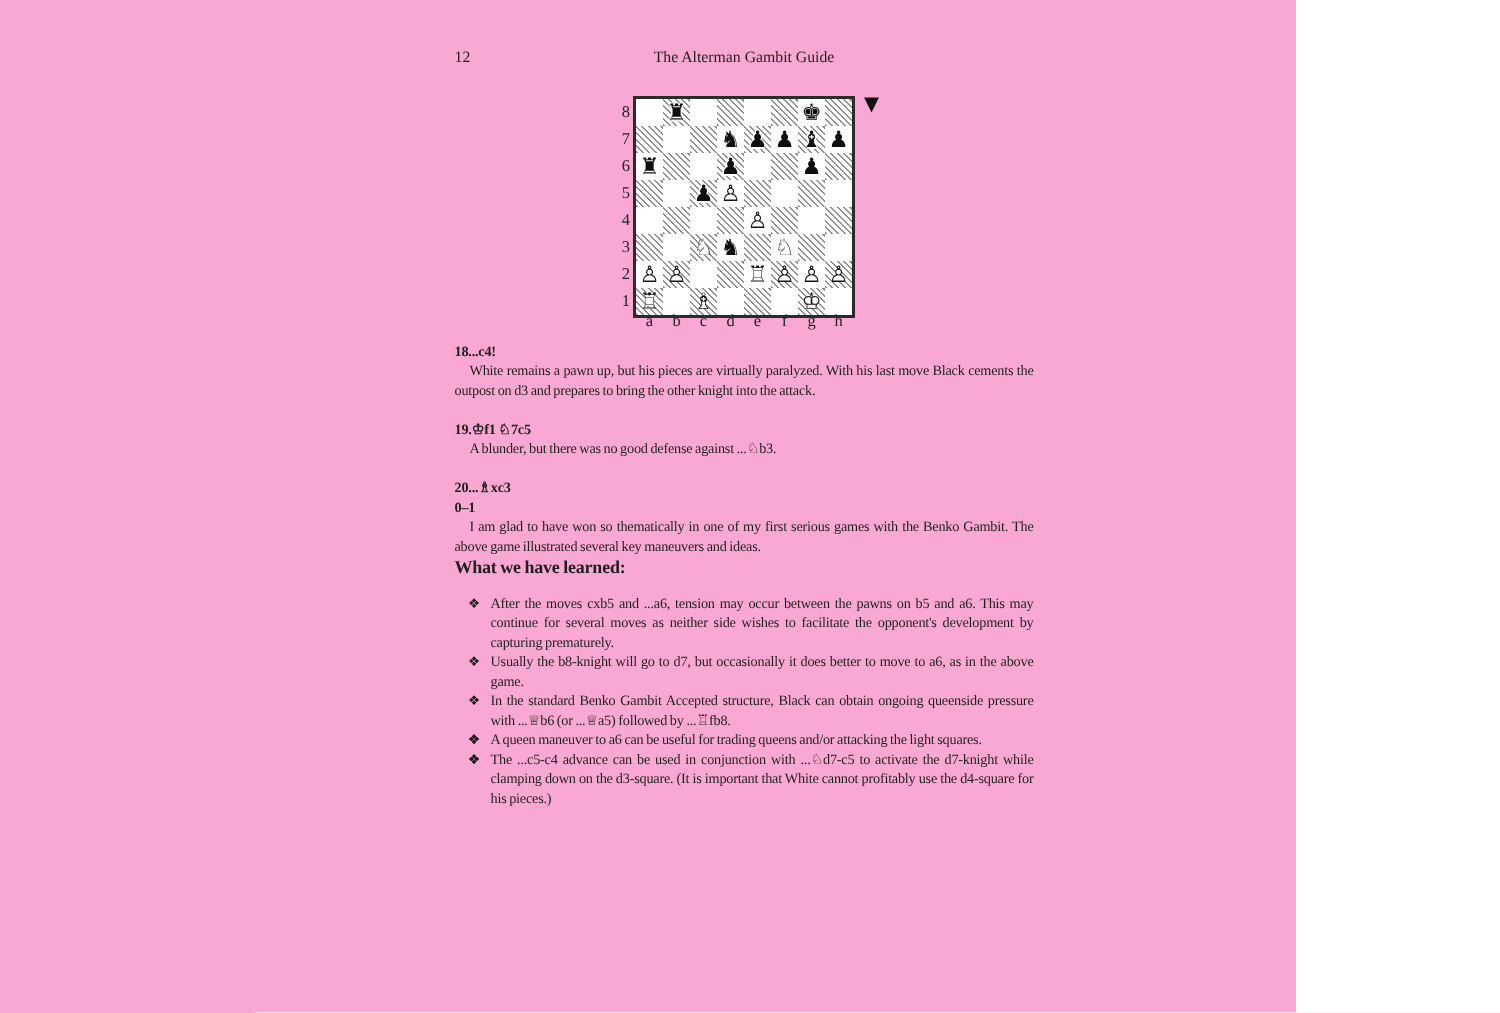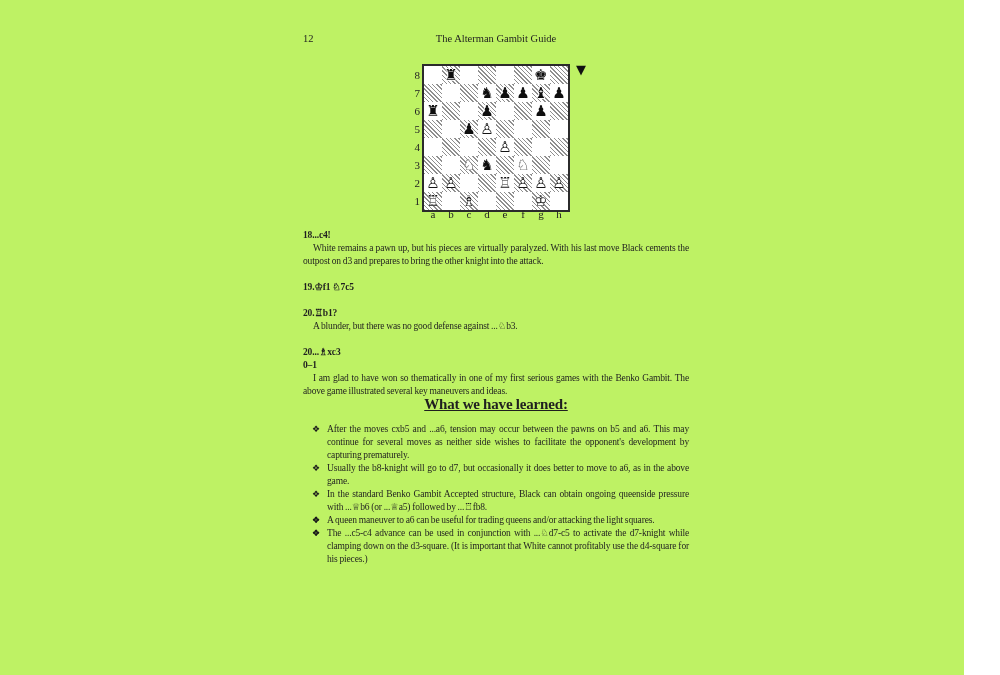--- a/index.html
+++ b/index.html
@@ -1,17 +1,17 @@
 <!DOCTYPE html>
 <html><head>
 <meta charset="utf-8">
 <style>
   html,body { margin:0; padding:0; background:#ffffff; }
   .page {
-    position:relative; width:964px; height:675px; background:#bef264;
+    position:relative; width:864px; height:675px; background:#f9a8d4;
     font-family:"Liberation Serif", serif; color:#1f1f1f; overflow:hidden;
   }
   
   .header { position:absolute; top:33px; left:303px; width:386px; height:14px; font-size:10.5px; }
   .pagenum { position:absolute; left:0; top:0; }
   .booktitle { display:block; text-align:center; }
 
   
   .diagram { position:absolute; top:64px; left:408px; width:200px; height:164px; }
   .ranks { position:absolute; left:0; top:2px; width:12px; }
@@ -38,21 +38,21 @@
   
   .bodytext {
     position:absolute; left:303px; top:229px; width:386px;
     font-size:9.5px; line-height:13px; text-align:justify;
     letter-spacing:-0.15px; word-spacing:-0.4px;
   }
   .bodytext p { margin:0; }
   .move { font-weight:bold; margin-top:13px !important; text-align:left; }
   .move.tight { margin-top:0 !important; }
   .note, .closing { text-indent:10px; }
-  .learned-heading { font-size:15px; font-weight:bold; margin:14px 0 0 0; text-align:center;text-decoration:underline; }
+  .learned-heading { font-size:12px; font-weight:bold; margin:14px 0 0 0; text-align:left; }
   ul.learned-list { list-style:none; margin:12px 0 0 0; padding:0; }
   ul.learned-list li { position:relative; padding-left:24px; margin:0; }
   li .bullet { position:absolute; left:9px; top:0; font-family:"DejaVu Sans", sans-serif; font-size:9px; line-height:13px; color:#1a1a1a; }
 </style>
 </head>
 <body>
 
 <div class="page">
 
   <div class="header">
@@ -229,21 +229,20 @@
     <div class="files" id="files"><span class="file-label">a</span><span class="file-label">b</span><span class="file-label">c</span><span class="file-label">d</span><span class="file-label">e</span><span class="file-label">f</span><span class="file-label">g</span><span class="file-label">h</span></div>
     <div class="to-move">▼</div>
   </div>
 
   <div class="bodytext">
     <p class="move tight">18...c4!</p>
     <p class="note">White remains a pawn up, but his pieces are virtually paralyzed. With his last move Black cements the outpost on d3 and prepares to bring the other knight into the attack.</p>
 
     <p class="move">19.♔f1 ♘7c5</p>
 
-    <p class="move">20.♖b1?</p>
     <p class="note">A blunder, but there was no good defense against ...♘b3.</p>
 
     <p class="move">20...♗xc3</p>
     <p class="move tight">0–1</p>
     <p class="closing">I am glad to have won so thematically in one of my first serious games with the Benko Gambit. The above game illustrated several key maneuvers and ideas.</p>
 
     <p class="learned-heading">What we have learned:</p>
     <ul class="learned-list" id="learned-list">
         <li><span class="bullet">❖</span><span>After the moves cxb5 and ...a6, tension may occur between the pawns on b5 and a6. This may continue for several moves as neither side wishes to facilitate the opponent's development by capturing prematurely.</span></li>
         <li><span class="bullet">❖</span><span>Usually the b8-knight will go to d7, but occasionally it does better to move to a6, as in the above game.</span></li>

